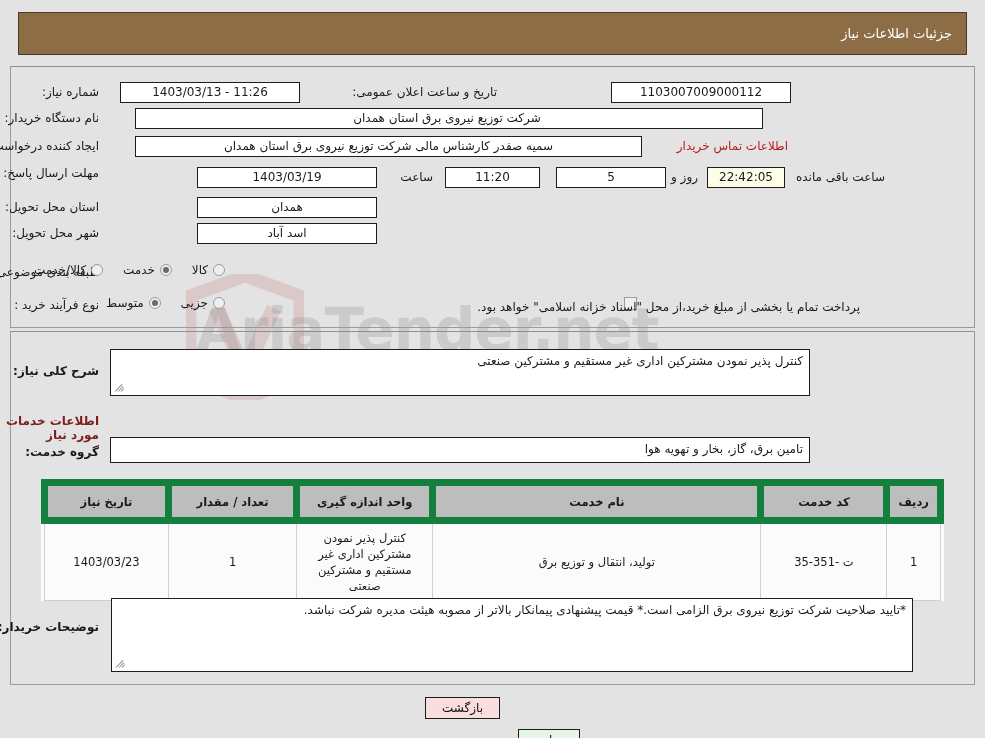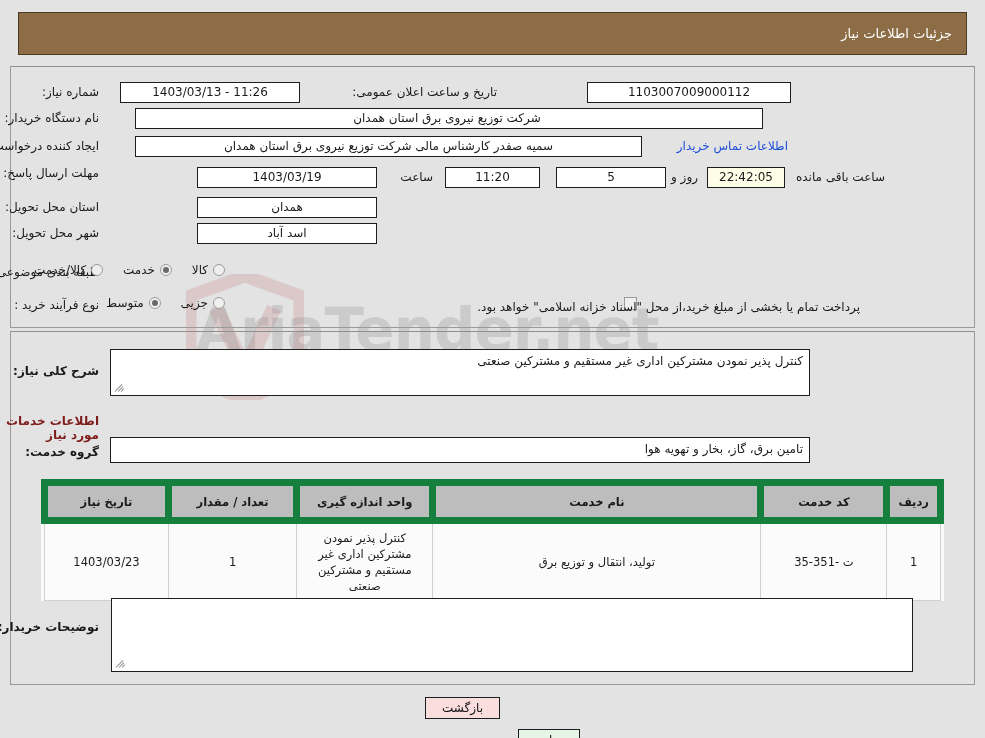--- a/index.html
+++ b/index.html
@@ -98,21 +98,21 @@
     text-align: center;
     overflow: hidden;
     white-space: nowrap;
     z-index: 3;
   }
   .fld.cream { background: #fdfde8; }
   .fld.rt { text-align: right; padding-right: 4px; }
 
   .link {
     position: absolute;
-    color: #1d4ed8;
+    color: #b91c1c;
     font-size: 12px;
     white-space: nowrap;
     cursor: pointer;
     z-index: 4;
   }
 
   
   .radio-wrap { position: absolute; z-index: 3; white-space: nowrap; }
   .rd {
     display: inline-block;
@@ -243,21 +243,21 @@
   <div class="wm-text">AriaTender.net</div>
 </div>
 
 <div class="titlebar">
   <div class="t">جزئیات اطلاعات نیاز</div>
 </div>
 
 <div class="panel" id="panel-top"></div>
 
 <div class="lbl" style="right:886px; top:85px;">شماره نیاز:</div>
-<div class="fld" style="right:194px; top:82px; width:204px;">1103007009000112</div>
+<div class="fld" style="right:194px; top:82px; width:180px;">1103007009000112</div>
 
 <div class="lbl" style="right:488px; top:85px;">تاریخ و ساعت اعلان عمومی:</div>
 <div class="fld" style="right:685px; top:82px; width:180px;">11:26 - 1403/03/13</div>
 
 <div class="lbl" style="right:886px; top:111px;margin-left:16px;">نام دستگاه خریدار:</div>
 <div class="fld rt" style="right:222px; top:108px; width:628px; text-align:center;">شرکت توزیع نیروی برق استان همدان</div>
 
 <div class="lbl" style="right:886px; top:139px;">ایجاد کننده درخواست:</div>
 <div class="fld" style="right:343px; top:136px; width:507px;">سمیه صفدر کارشناس مالی شرکت توزیع نیروی برق استان همدان</div>
 <div class="link" style="right:197px; top:139px;">اطلاعات تماس خریدار</div>
@@ -328,20 +328,21 @@
       <td>تولید، انتقال و توزیع برق</td>
       <td>کنترل پذیر نمودن مشترکین اداری غیر مستقیم و مشترکین صنعتی</td>
       <td>1</td>
       <td>1403/03/23</td>
     </tr>
   </tbody>
 </table>
 
 <div class="lbl bold-lbl" style="right:886px; top:620px;">توضیحات خریدار:</div>
 <div class="ta" style="right:72px; top:598px; width:802px; height:74px;">
+  <span>*تایید صلاحیت شرکت توزیع نیروی برق الزامی است.* قیمت پیشنهادی پیمانکار بالاتر از مصوبه هیئت مدیره شرکت نباشد.</span>
   <span class="grip">
       <i></i>
       <i></i>
       <i></i>
     </span>
 </div>
 
 <div class="btn" id="btn-back">بازگشت</div>
 <div class="btn" id="btn-print">چاپ</div>
 

